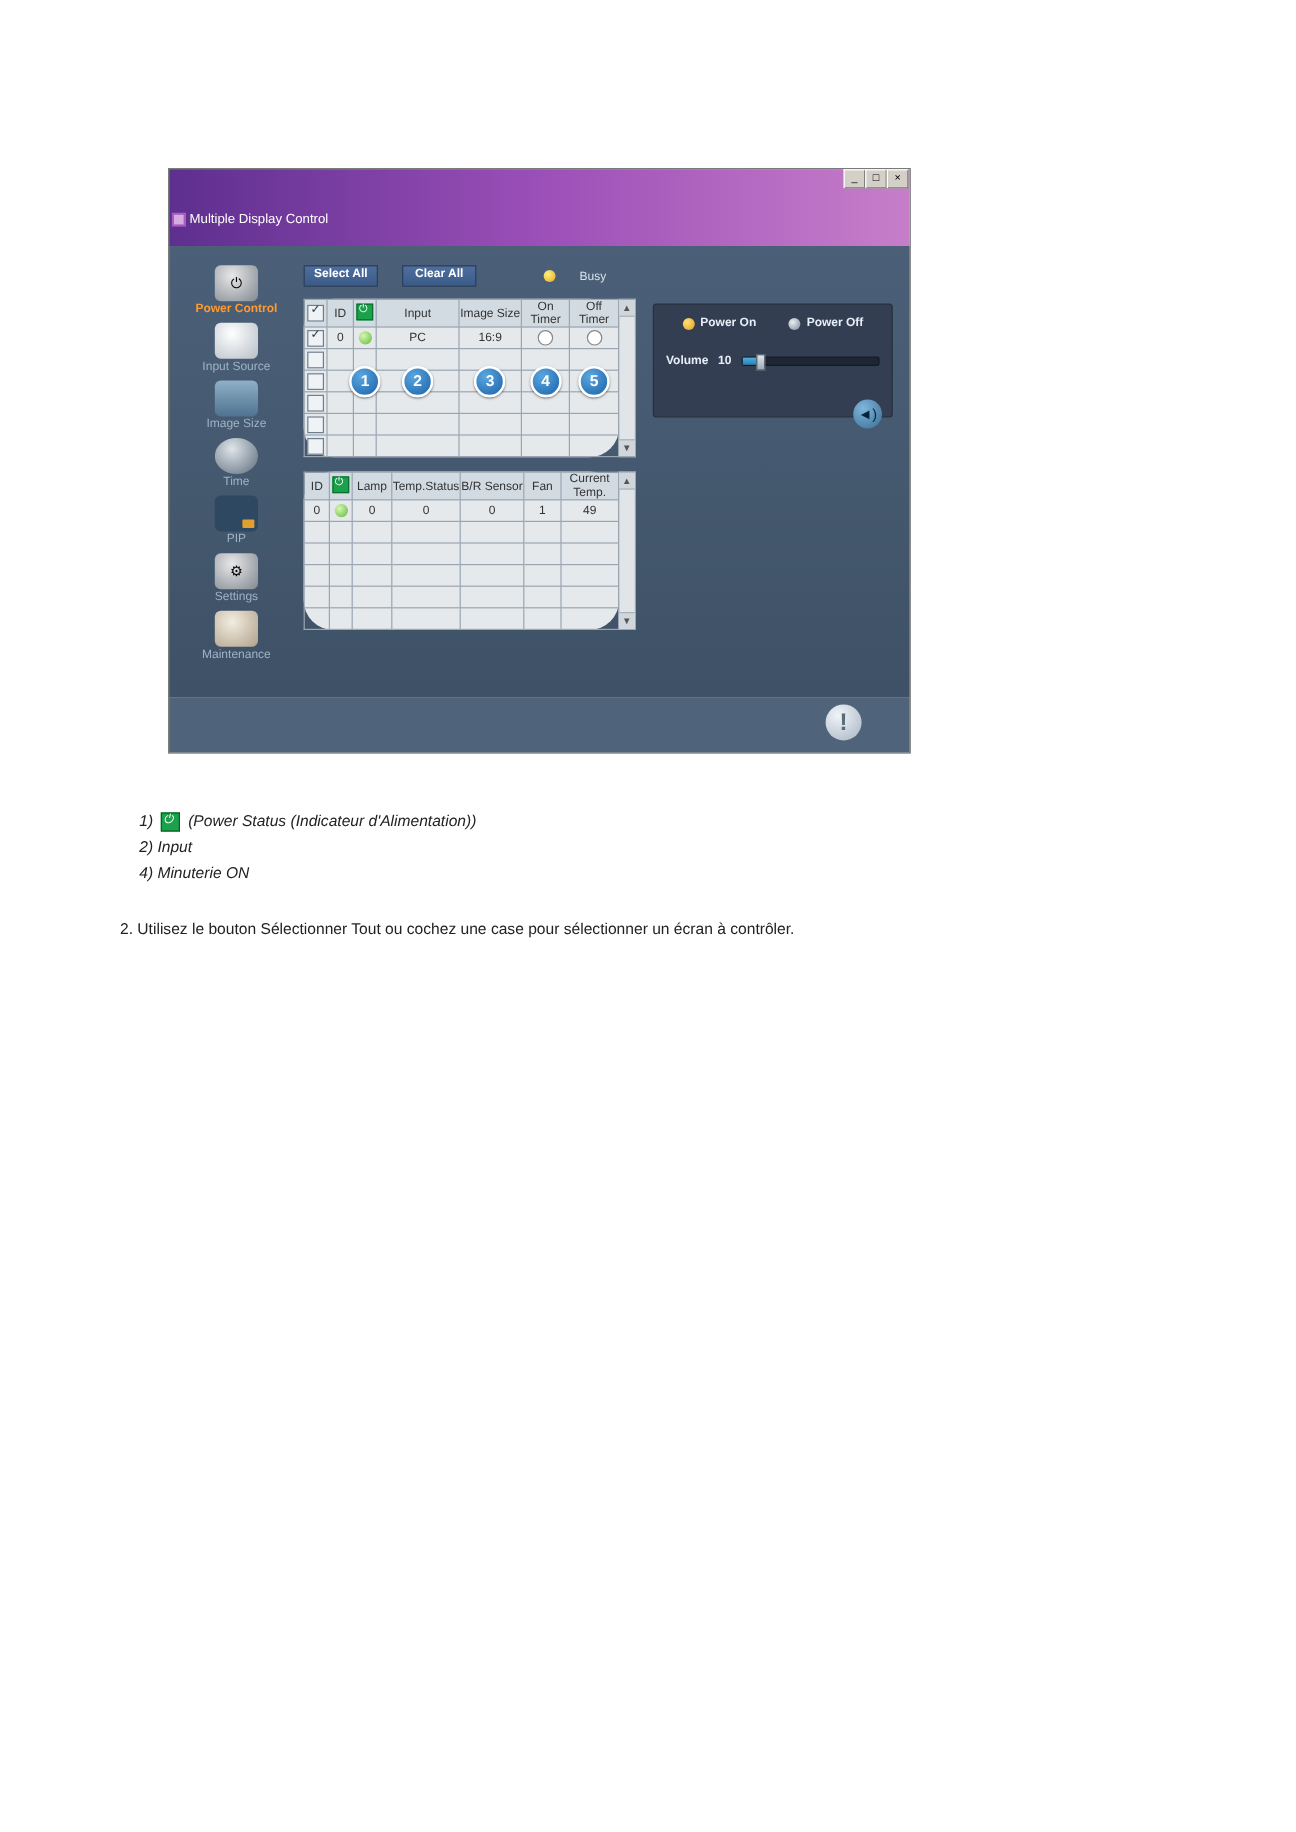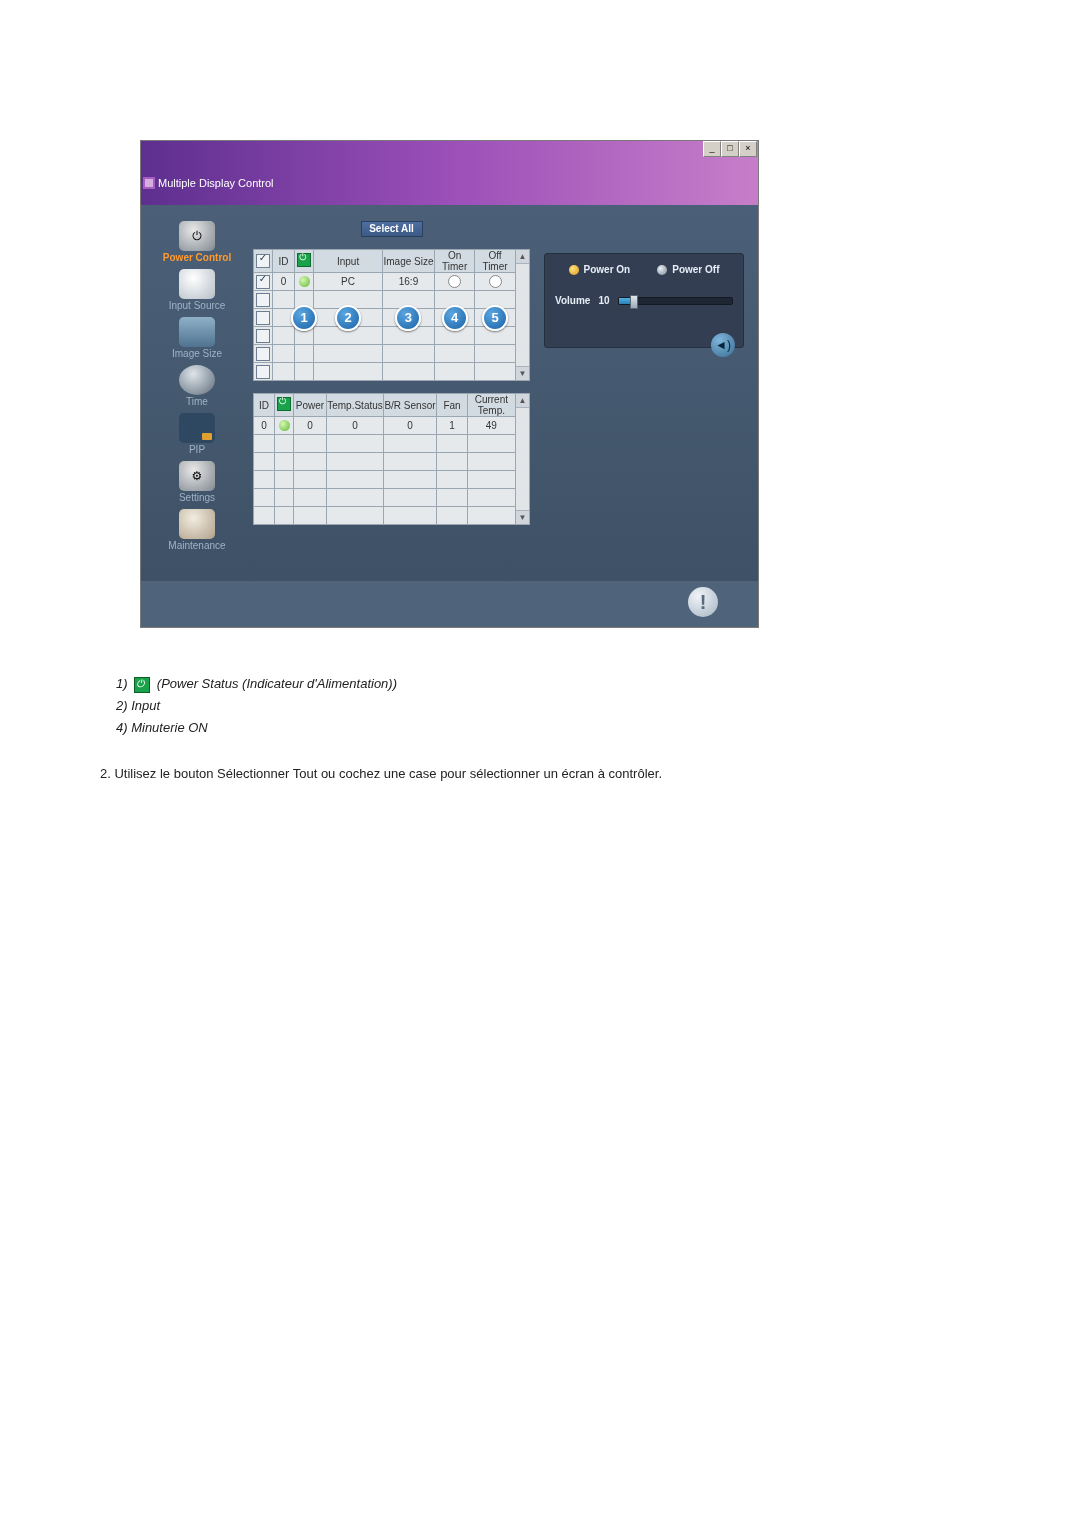--- a/index.html
+++ b/index.html
@@ -18,25 +18,25 @@
   
   .app-body{background:linear-gradient(#4b6078,#3e5166);padding:16px 14px 14px 14px;display:flex;gap:14px;height:376px;box-sizing:border-box;}
   
   .sidebar{width:84px;display:flex;flex-direction:column;align-items:center;gap:1px;}
   .sb-item{width:84px;text-align:center;}
   .sb-icon{width:36px;height:30px;margin:0 auto;border-radius:5px;background:radial-gradient(circle at 40% 30%,#e8e8e8,#808890);display:flex;align-items:center;justify-content:center;}
   .sb-label{font-size:10px;color:#9fb3c7;margin-top:1px;margin-bottom:5px;}
   .sb-item.active .sb-label{color:#ff9a2e;font-weight:bold;}
   
   .center{flex:1;display:flex;flex-direction:column;gap:4px;width:276px;}
-  .toolbar-row{display:flex;align-items:center;gap:20px;height:18px;margin-bottom:6px;flex-direction:column;}
+  .toolbar-row{display:flex;align-items:center;gap:20px;height:18px;margin-bottom:6px;}
   .btn-sel{background:linear-gradient(#4d6e9f,#3b5a86);color:#fff;font-size:10px;font-weight:bold;border:1px solid #2a3f5c;width:60px;height:16px;text-align:center;line-height:14px;}
   .busy-dot{width:10px;height:10px;border-radius:50%;background:radial-gradient(circle at 35% 35%,#fff176,#e5a82a);display:inline-block;}
   .busy-label{color:#d6e1ec;font-size:10px;}
-  table.grid{border-collapse:collapse;width:100%;background:#e5e9ec;font-size:10px;color:#333;}
+  table.grid{border-collapse:collapse;width:100%;background:#e5e9ec;font-size:10px;color:#333;border-radius:25px;}
   table.grid th,table.grid td{border:1px solid #9aa6b2;text-align:center;padding:0;}
   table.grid th{background:#d3dbe2;height:15px;font-weight:normal;}
   table.grid td{height:17px;}
   .cb{width:12px;height:12px;border:1px solid #6f7f8f;background:#f0f3f6;display:inline-block;vertical-align:middle;}
   .cb.checked::after{content:"✓";font-size:10px;color:#2a3a4a;position:relative;top:-3px;}
   .dot{width:11px;height:11px;border-radius:50%;display:inline-block;vertical-align:middle;}
   .dot.green{background:radial-gradient(circle at 35% 35%,#d6f7b0,#5fb83a);}
   .dot.hollow{background:#fff;border:1px solid #888;}
   .pwr-head{width:12px;height:12px;background:#1aa24a;display:inline-block;border:1px solid #0b6e30;position:relative;}
   .pwr-head::after{content:"⏻";color:#fff;font-size:9px;position:absolute;left:1px;top:-2px;}
@@ -224,21 +224,21 @@
               <div class="sb-arrow bottom">▼</div>
             </div>
           </div>
 
           <div class="table-wrap" style="margin-top:8px">
             <table class="grid">
               <tbody>
                   <tr>
                 <th style="width:20px">ID</th>
                 <th style="width:18px"><span class="pwr-head"></span></th>
-                <th style="width:32px">Power</th>
+                <th style="width:32px">Lamp</th>
                 <th style="width:56px">Temp.Status</th>
                 <th style="width:52px">B/R Sensor</th>
                 <th style="width:30px">Fan</th>
                 <th>Current Temp.</th>
               </tr>
               <tr>
                 <td>0</td>
                 <td><span class="dot green"></span></td>
                 <td>0</td>
                 <td>0</td>

